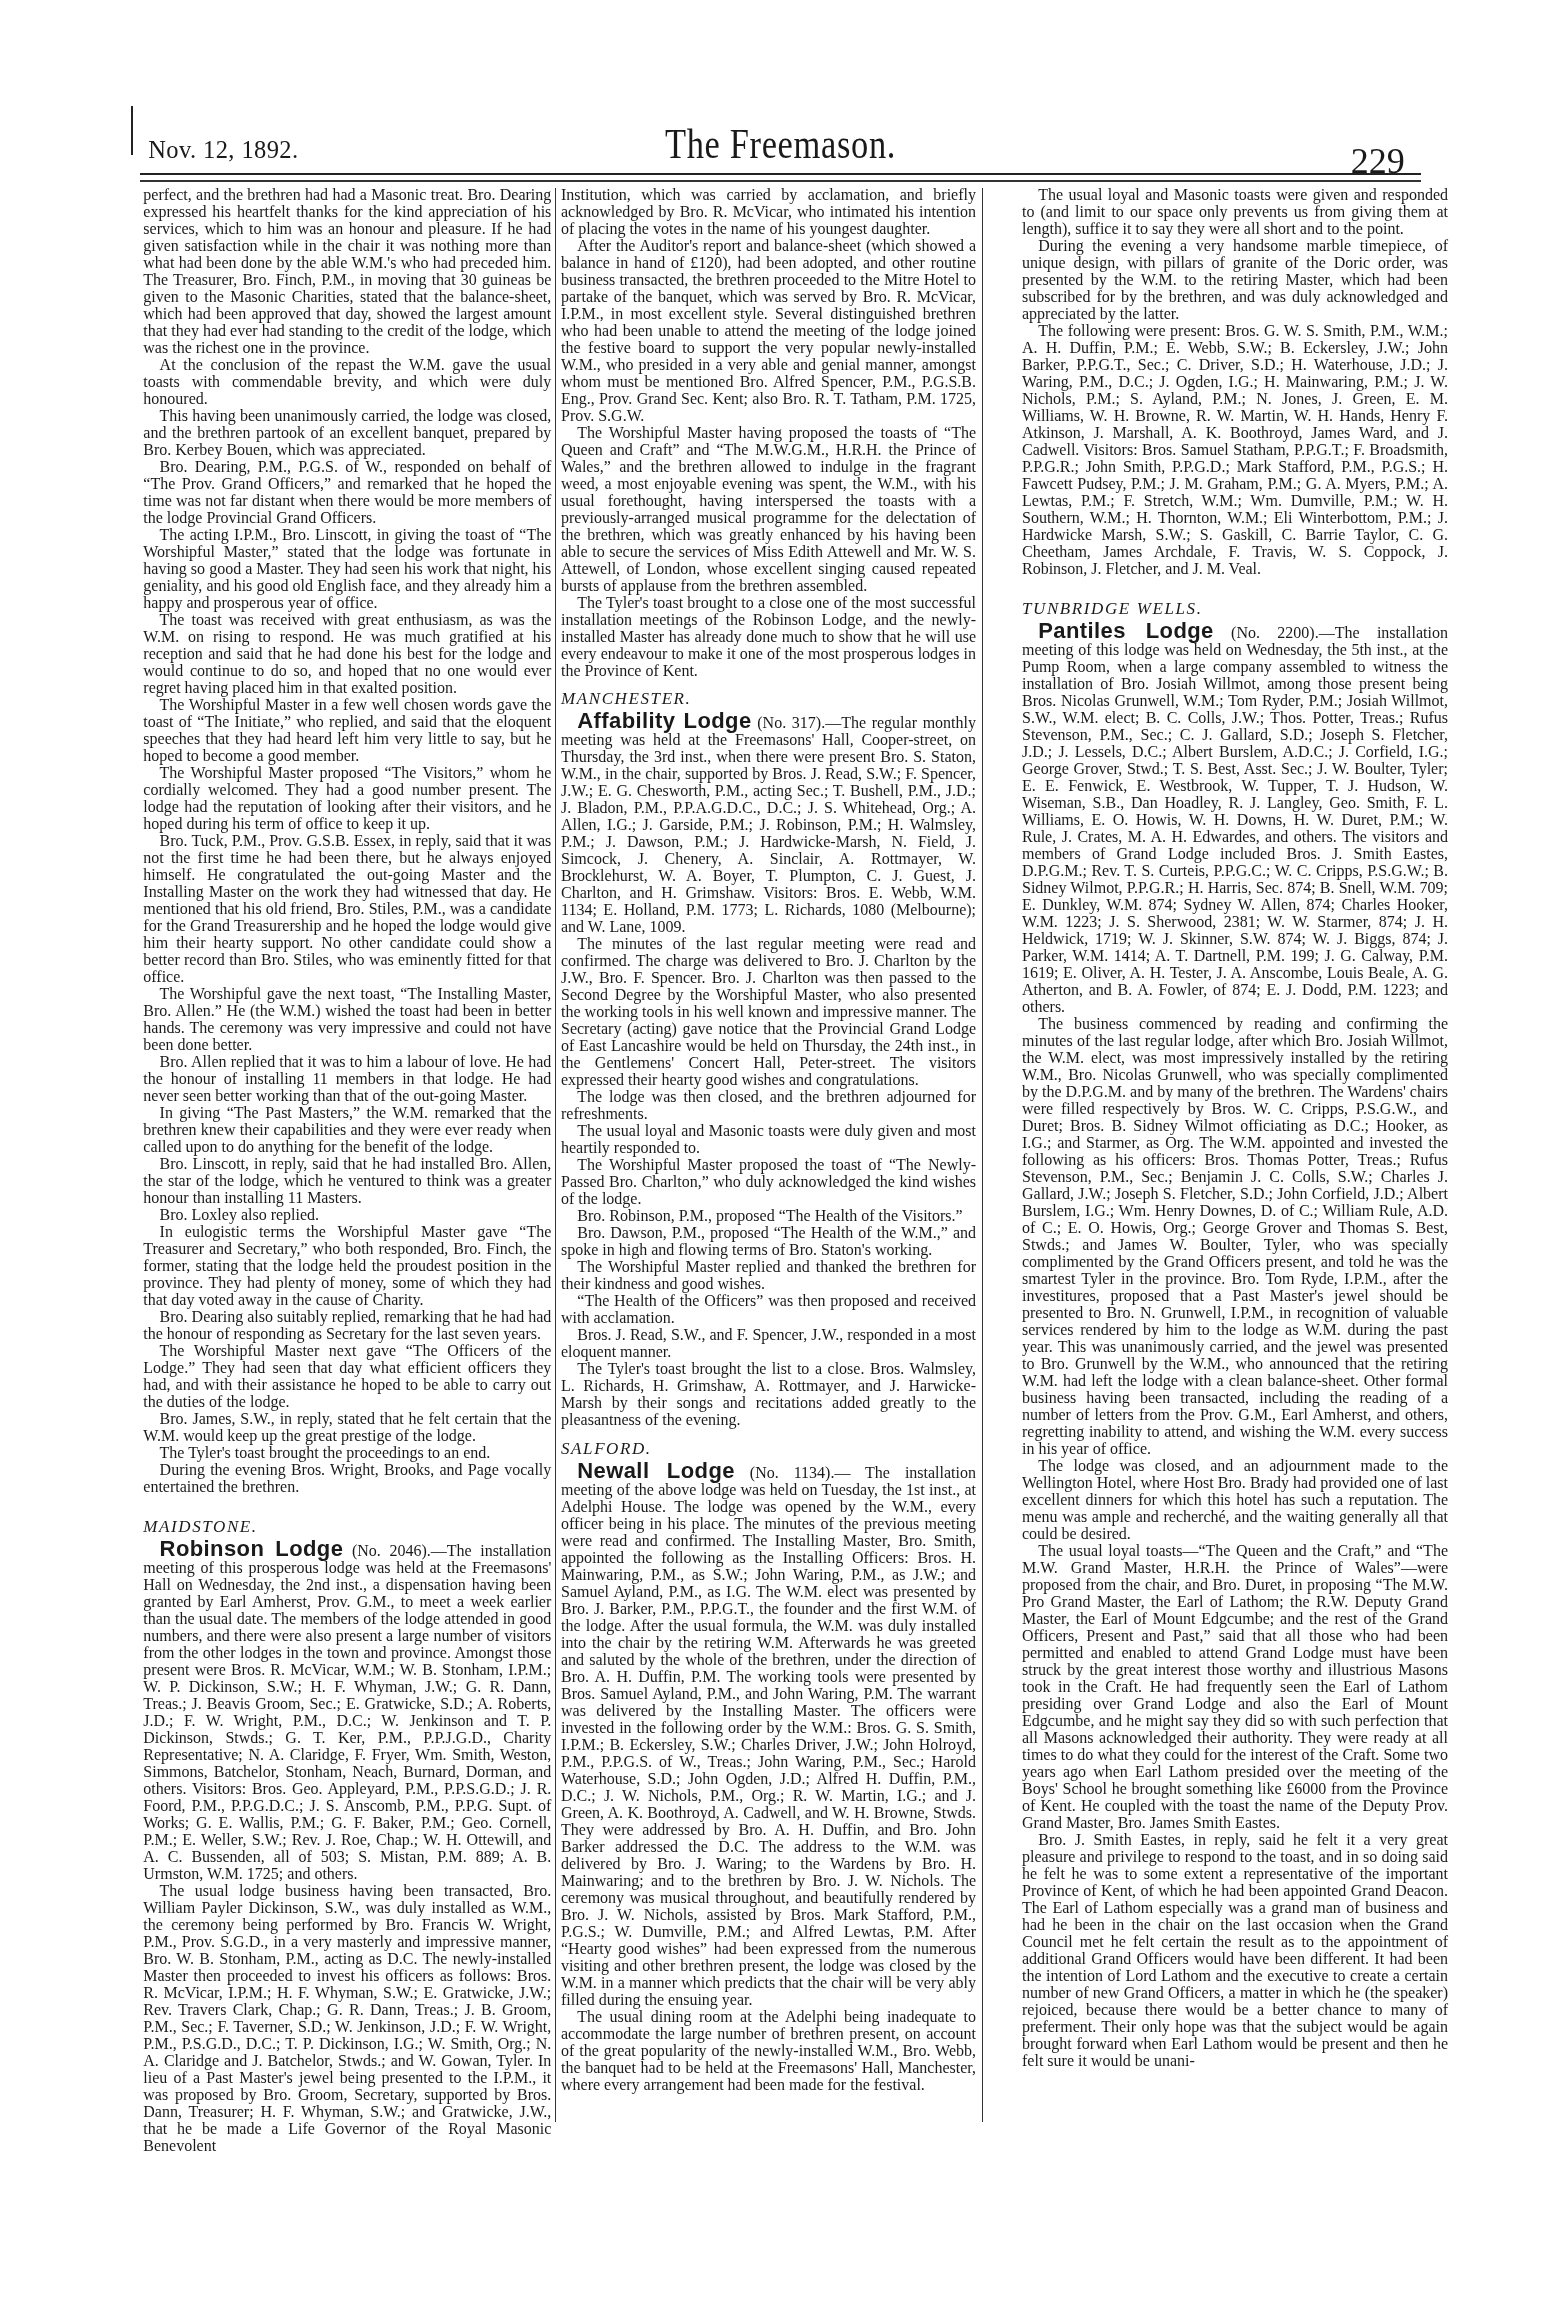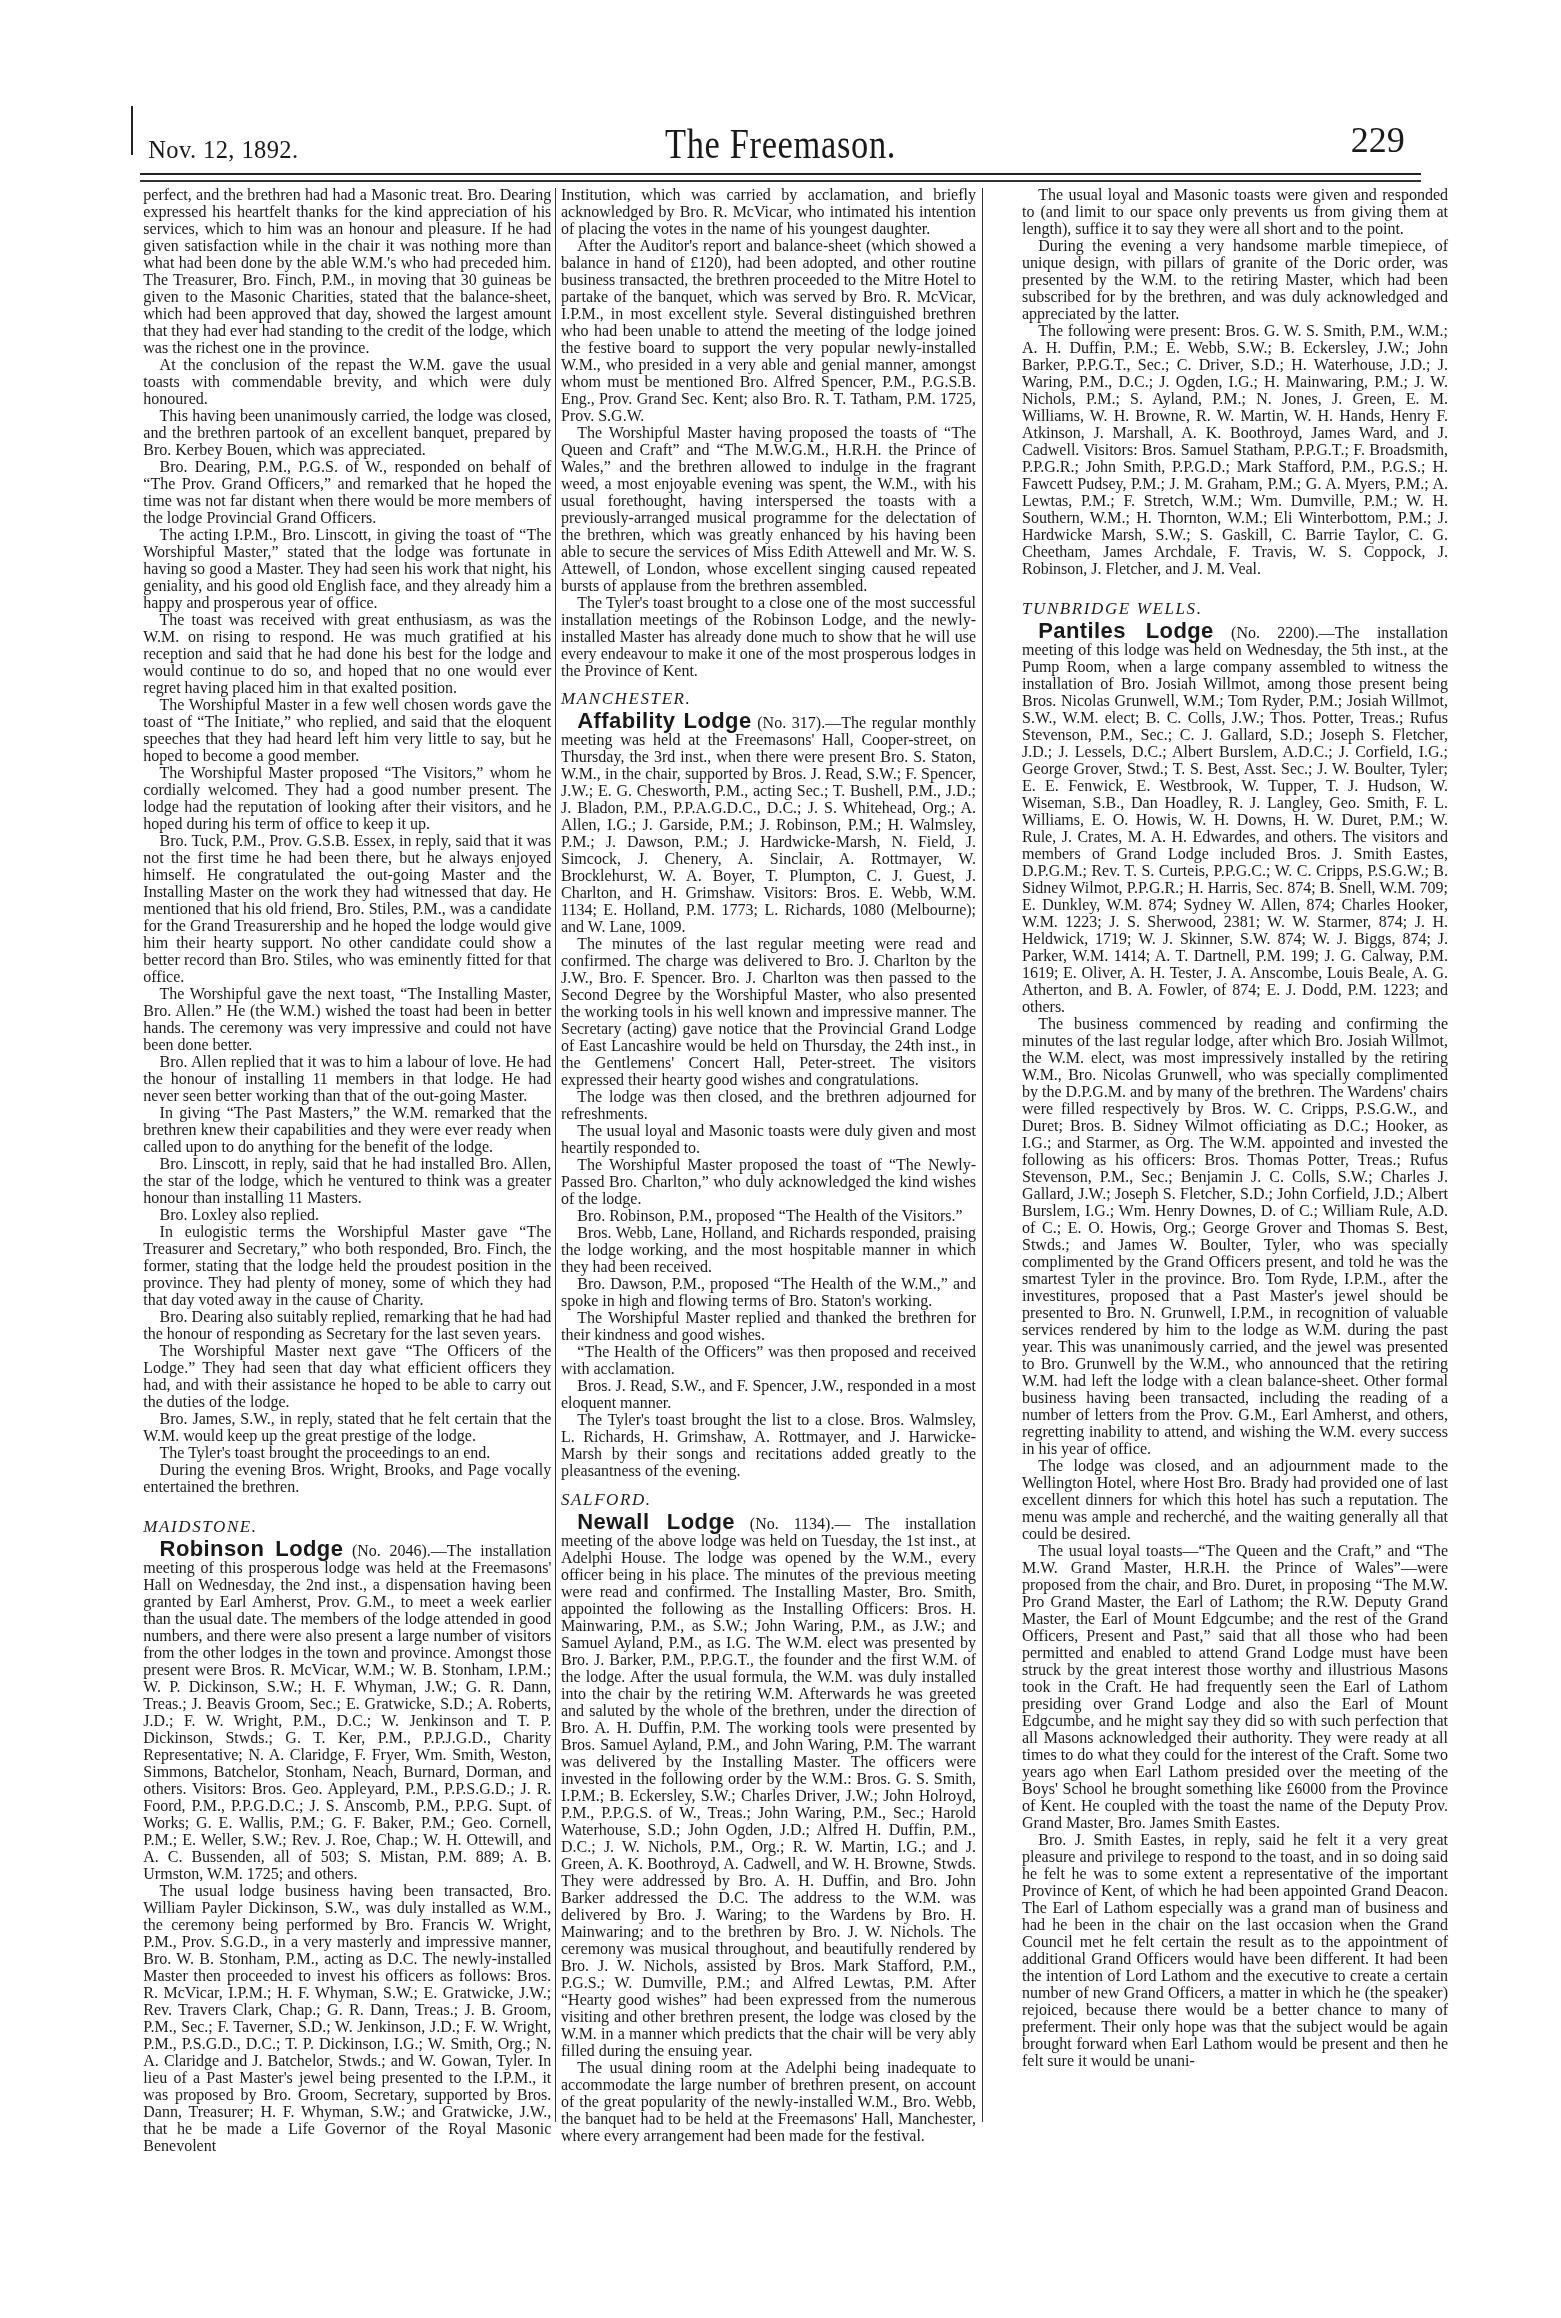--- a/index.html
+++ b/index.html
@@ -2,21 +2,21 @@
 <html style="font-size:13px"><head>
 <meta charset="utf-8">
 <style>
   html,body{margin:0;padding:0;background:#ffffff;}
   body{width:1561px;height:2319px;position:relative;overflow:hidden;font-family:"Liberation Serif","DejaVu Serif",serif;color:#1a1a1a;}
   .page{position:absolute;left:140px;top:0;width:1281px;}
   .leftmark{position:absolute;left:131px;top:106px;width:1.6px;height:49px;background:#222;}
   .masthead{position:absolute;top:113px;left:0;width:1281px;height:57px;}
   .mh-date{position:absolute;left:8.2px;top:23px;font-size:24.5px;letter-spacing:0.4px;}
   .mh-title{position:absolute;left:0;right:0;top:6.5px;text-align:center;font-size:42px;font-weight:normal;letter-spacing:0.8px;transform:scaleX(0.82);}
-  .mh-page{position:absolute;right:16.3px;top:6px;font-size:36px;text-align:center;}
+  .mh-page{position:absolute;right:16.3px;top:27px;font-size:36px;text-align:center;}
   .rule1{position:absolute;top:173px;left:0;width:1281px;height:2.4px;background:#222;}
   .rule2{position:absolute;top:180px;left:0;width:1281px;height:1.6px;background:#333;}
   .col{position:absolute;top:186px;font-size:16px;line-height:17px;text-align:justify;hyphens:auto;}
   .c1{left:3.3px;width:408px;}
   .c2{left:421px;width:415px;}
   .c3{left:882px;width:426px;}
   .vrule{position:absolute;top:188px;width:1.2px;background:#333;}
   .v1{left:415px;height:1934px;}
   .v2{left:842px;height:1934px;}
   p{margin:0;text-indent:16.3px;}
@@ -75,21 +75,20 @@
     <p>After the Auditor's report and balance-sheet (which showed a balance in hand of £120), had been adopted, and other routine business transacted, the brethren proceeded to the Mitre Hotel to partake of the banquet, which was served by Bro. R. McVicar, I.P.M., in most excellent style. Several distinguished brethren who had been unable to attend the meeting of the lodge joined the festive board to support the very popular newly-installed W.M., who presided in a very able and genial manner, amongst whom must be mentioned Bro. Alfred Spencer, P.M., P.G.S.B. Eng., Prov. Grand Sec. Kent; also Bro. R. T. Tatham, P.M. 1725, Prov. S.G.W.</p>
     <p>The Worshipful Master having proposed the toasts of “The Queen and Craft” and “The M.W.G.M., H.R.H. the Prince of Wales,” and the brethren allowed to indulge in the fragrant weed, a most enjoyable evening was spent, the W.M., with his usual forethought, having interspersed the toasts with a previously-arranged musical programme for the delectation of the brethren, which was greatly enhanced by his having been able to secure the services of Miss Edith Attewell and Mr. W. S. Attewell, of London, whose excellent singing caused repeated bursts of applause from the brethren assembled.</p>
     <p>The Tyler's toast brought to a close one of the most successful installation meetings of the Robinson Lodge, and the newly-installed Master has already done much to show that he will use every endeavour to make it one of the most prosperous lodges in the Province of Kent.</p>
     <div class="sec">MANCHESTER.</div>
     <p><span class="lodge">Affability Lodge</span><span> (No. 317).—The regular monthly meeting was held at the Freemasons' Hall, Cooper-street, on Thursday, the 3rd inst., when there were present Bro. S. Staton, W.M., in the chair, supported by Bros. J. Read, S.W.; F. Spencer, J.W.; E. G. Chesworth, P.M., acting Sec.; T. Bushell, P.M., J.D.; J. Bladon, P.M., P.P.A.G.D.C., D.C.; J. S. Whitehead, Org.; A. Allen, I.G.; J. Garside, P.M.; J. Robinson, P.M.; H. Walmsley, P.M.; J. Dawson, P.M.; J. Hardwicke-Marsh, N. Field, J. Simcock, J. Chenery, A. Sinclair, A. Rottmayer, W. Brocklehurst, W. A. Boyer, T. Plumpton, C. J. Guest, J. Charlton, and H. Grimshaw. Visitors: Bros. E. Webb, W.M. 1134; E. Holland, P.M. 1773; L. Richards, 1080 (Melbourne); and W. Lane, 1009.</span></p>
     <p>The minutes of the last regular meeting were read and confirmed. The charge was delivered to Bro. J. Charlton by the J.W., Bro. F. Spencer. Bro. J. Charlton was then passed to the Second Degree by the Worshipful Master, who also presented the working tools in his well known and impressive manner. The Secretary (acting) gave notice that the Provincial Grand Lodge of East Lancashire would be held on Thursday, the 24th inst., in the Gentlemens' Concert Hall, Peter-street. The visitors expressed their hearty good wishes and congratulations.</p>
     <p>The lodge was then closed, and the brethren adjourned for refreshments.</p>
     <p>The usual loyal and Masonic toasts were duly given and most heartily responded to.</p>
     <p>The Worshipful Master proposed the toast of “The Newly-Passed Bro. Charlton,” who duly acknowledged the kind wishes of the lodge.</p>
     <p>Bro. Robinson, P.M., proposed “The Health of the Visitors.”</p>
-    <p>Bros. Webb, Lane, Holland, and Richards responded, praising the lodge working, and the most hospitable manner in which they had been received.</p>
     <p>Bro. Dawson, P.M., proposed “The Health of the W.M.,” and spoke in high and flowing terms of Bro. Staton's working.</p>
     <p>The Worshipful Master replied and thanked the brethren for their kindness and good wishes.</p>
     <p>“The Health of the Officers” was then proposed and received with acclamation.</p>
     <p>Bros. J. Read, S.W., and F. Spencer, J.W., responded in a most eloquent manner.</p>
     <p>The Tyler's toast brought the list to a close. Bros. Walmsley, L. Richards, H. Grimshaw, A. Rottmayer, and J. Harwicke-Marsh by their songs and recitations added greatly to the pleasantness of the evening.</p>
     <div class="sec">SALFORD.</div>
     <p><span class="lodge">Newall Lodge</span><span> (No. 1134).— The installation meeting of the above lodge was held on Tuesday, the 1st inst., at Adelphi House. The lodge was opened by the W.M., every officer being in his place. The minutes of the previous meeting were read and confirmed. The Installing Master, Bro. Smith, appointed the following as the Installing Officers: Bros. H. Mainwaring, P.M., as S.W.; John Waring, P.M., as J.W.; and Samuel Ayland, P.M., as I.G. The W.M. elect was presented by Bro. J. Barker, P.M., P.P.G.T., the founder and the first W.M. of the lodge. After the usual formula, the W.M. was duly installed into the chair by the retiring W.M. Afterwards he was greeted and saluted by the whole of the brethren, under the direction of Bro. A. H. Duffin, P.M. The working tools were presented by Bros. Samuel Ayland, P.M., and John Waring, P.M. The warrant was delivered by the Installing Master. The officers were invested in the following order by the W.M.: Bros. G. S. Smith, I.P.M.; B. Eckersley, S.W.; Charles Driver, J.W.; John Holroyd, P.M., P.P.G.S. of W., Treas.; John Waring, P.M., Sec.; Harold Waterhouse, S.D.; John Ogden, J.D.; Alfred H. Duffin, P.M., D.C.; J. W. Nichols, P.M., Org.; R. W. Martin, I.G.; and J. Green, A. K. Boothroyd, A. Cadwell, and W. H. Browne, Stwds. They were addressed by Bro. A. H. Duffin, and Bro. John Barker addressed the D.C. The address to the W.M. was delivered by Bro. J. Waring; to the Wardens by Bro. H. Mainwaring; and to the brethren by Bro. J. W. Nichols. The ceremony was musical throughout, and beautifully rendered by Bro. J. W. Nichols, assisted by Bros. Mark Stafford, P.M., P.G.S.; W. Dumville, P.M.; and Alfred Lewtas, P.M. After “Hearty good wishes” had been expressed from the numerous visiting and other brethren present, the lodge was closed by the W.M. in a manner which predicts that the chair will be very ably filled during the ensuing year.</span></p>
     <p>The usual dining room at the Adelphi being inadequate to accommodate the large number of brethren present, on account of the great popularity of the newly-installed W.M., Bro. Webb, the banquet had to be held at the Freemasons' Hall, Manchester, where every arrangement had been made for the festival.</p>
   </div>
 

